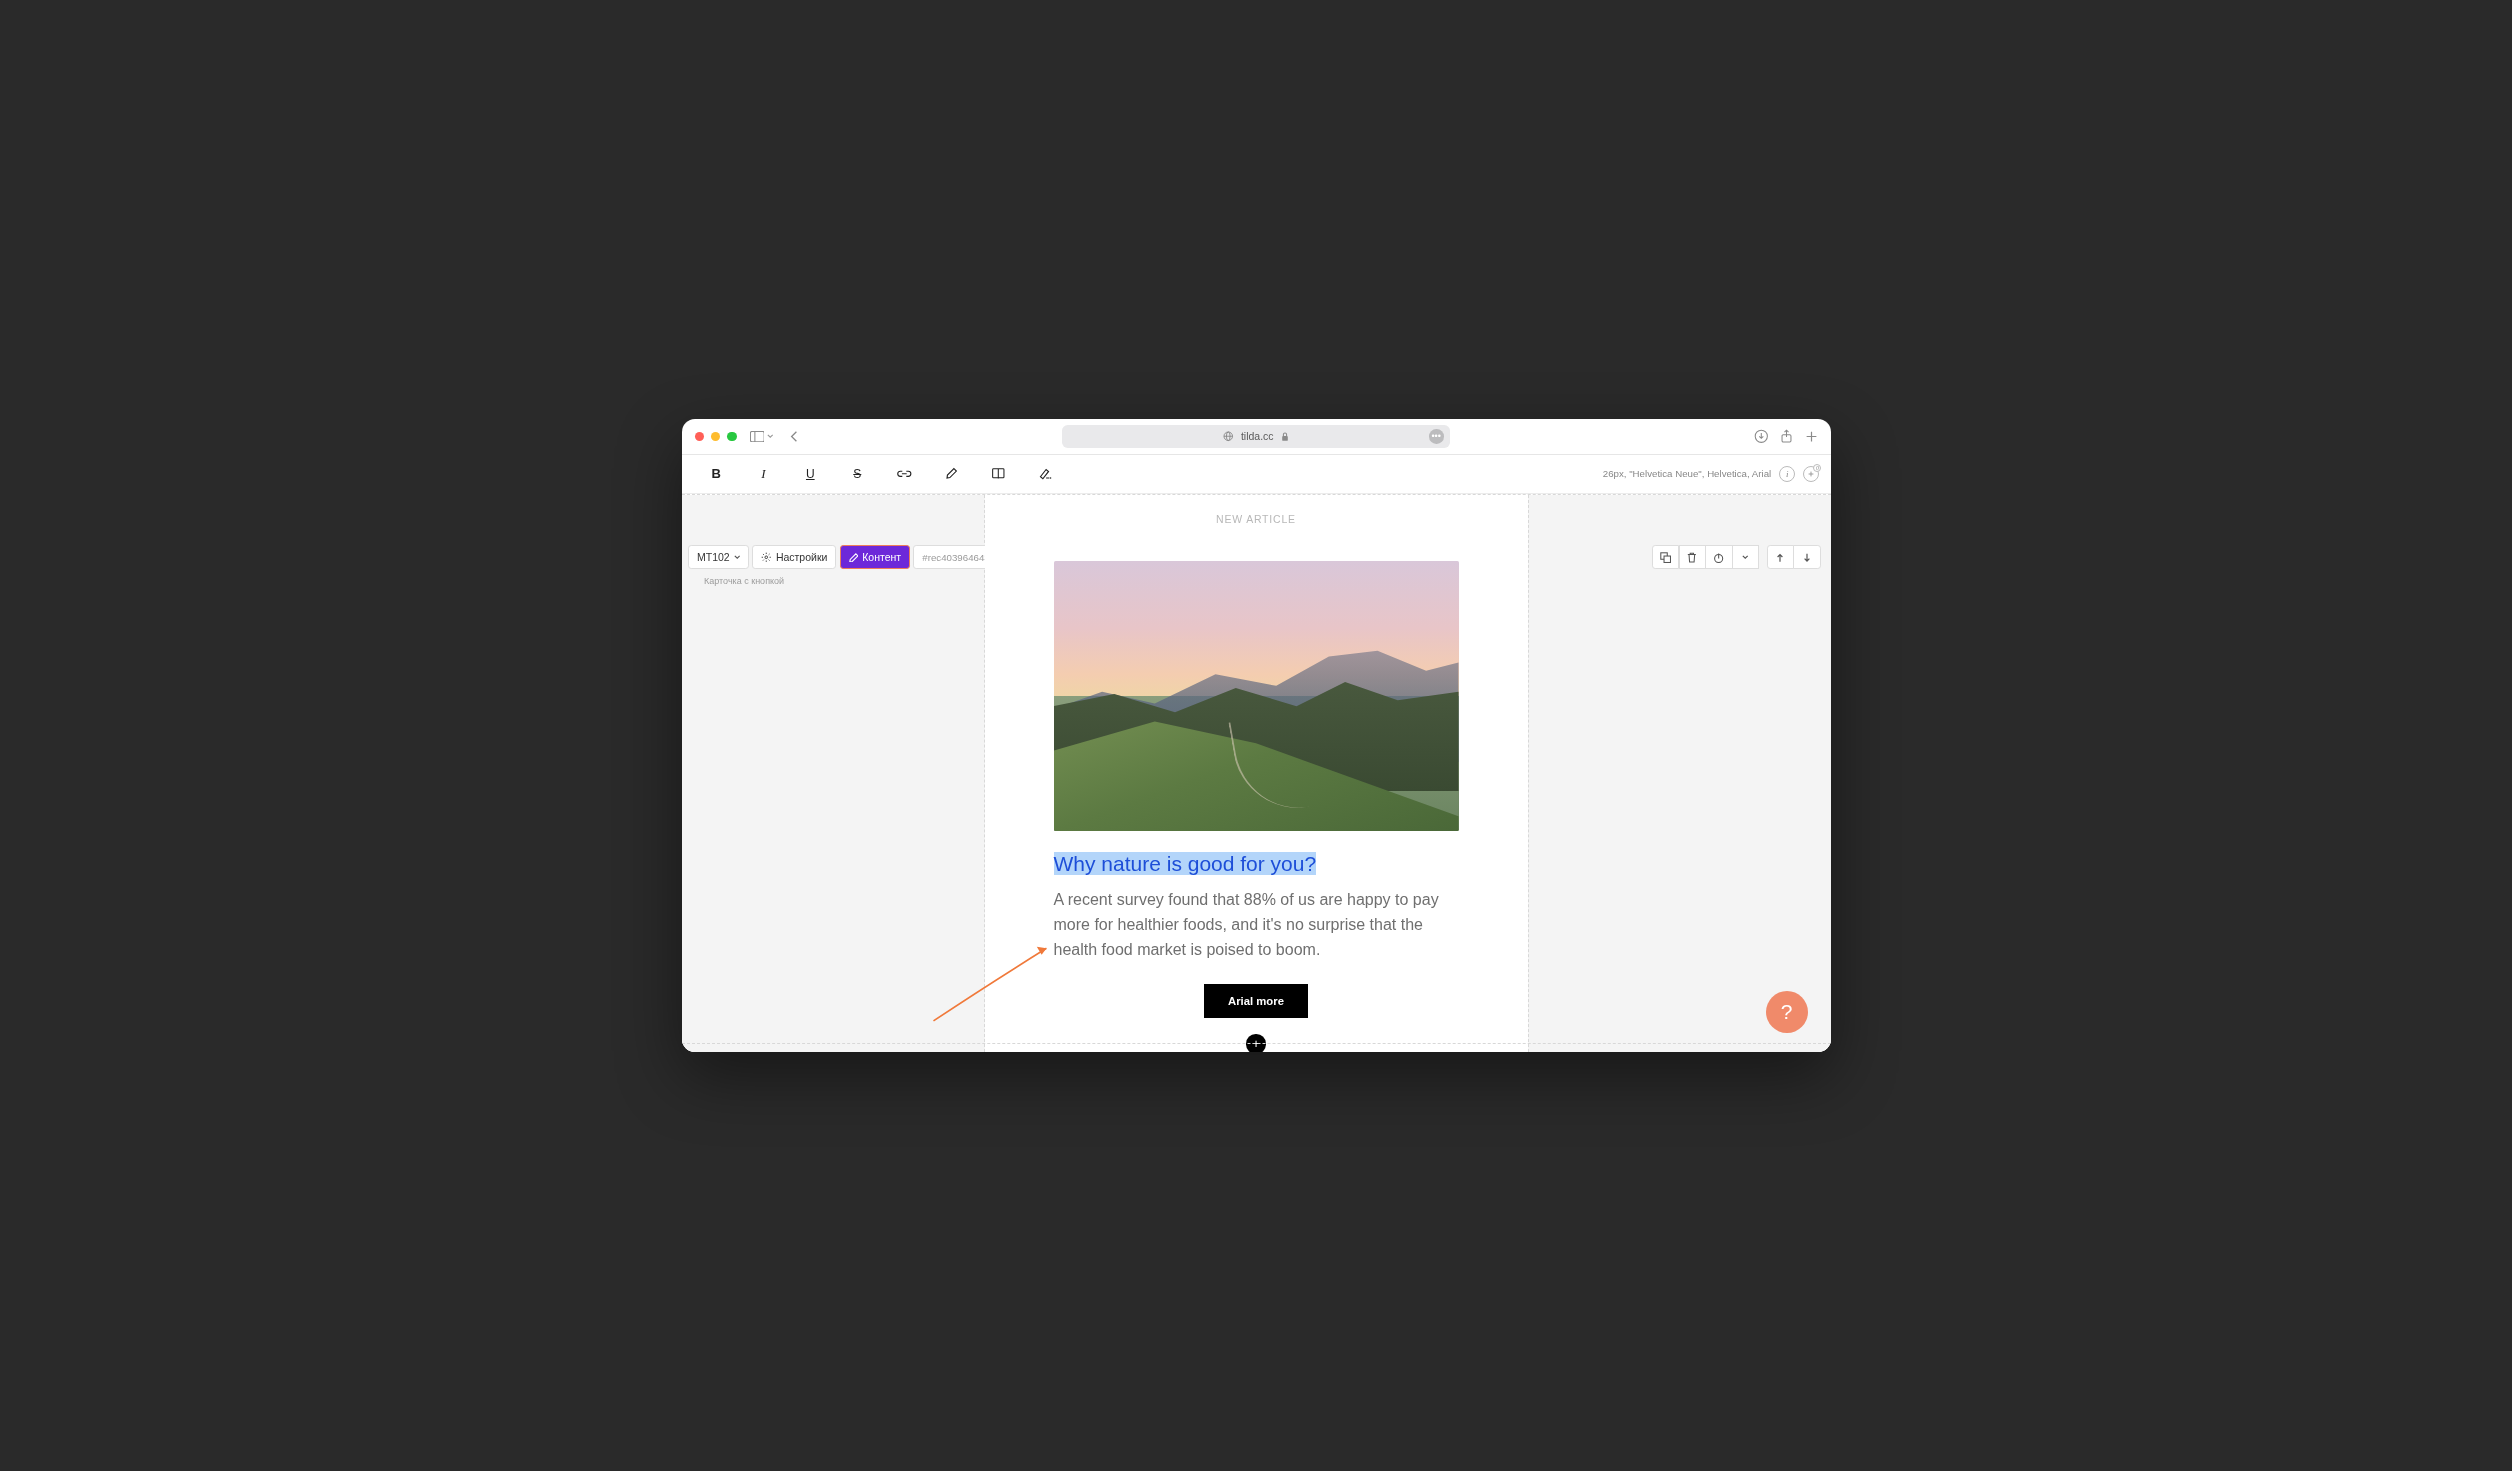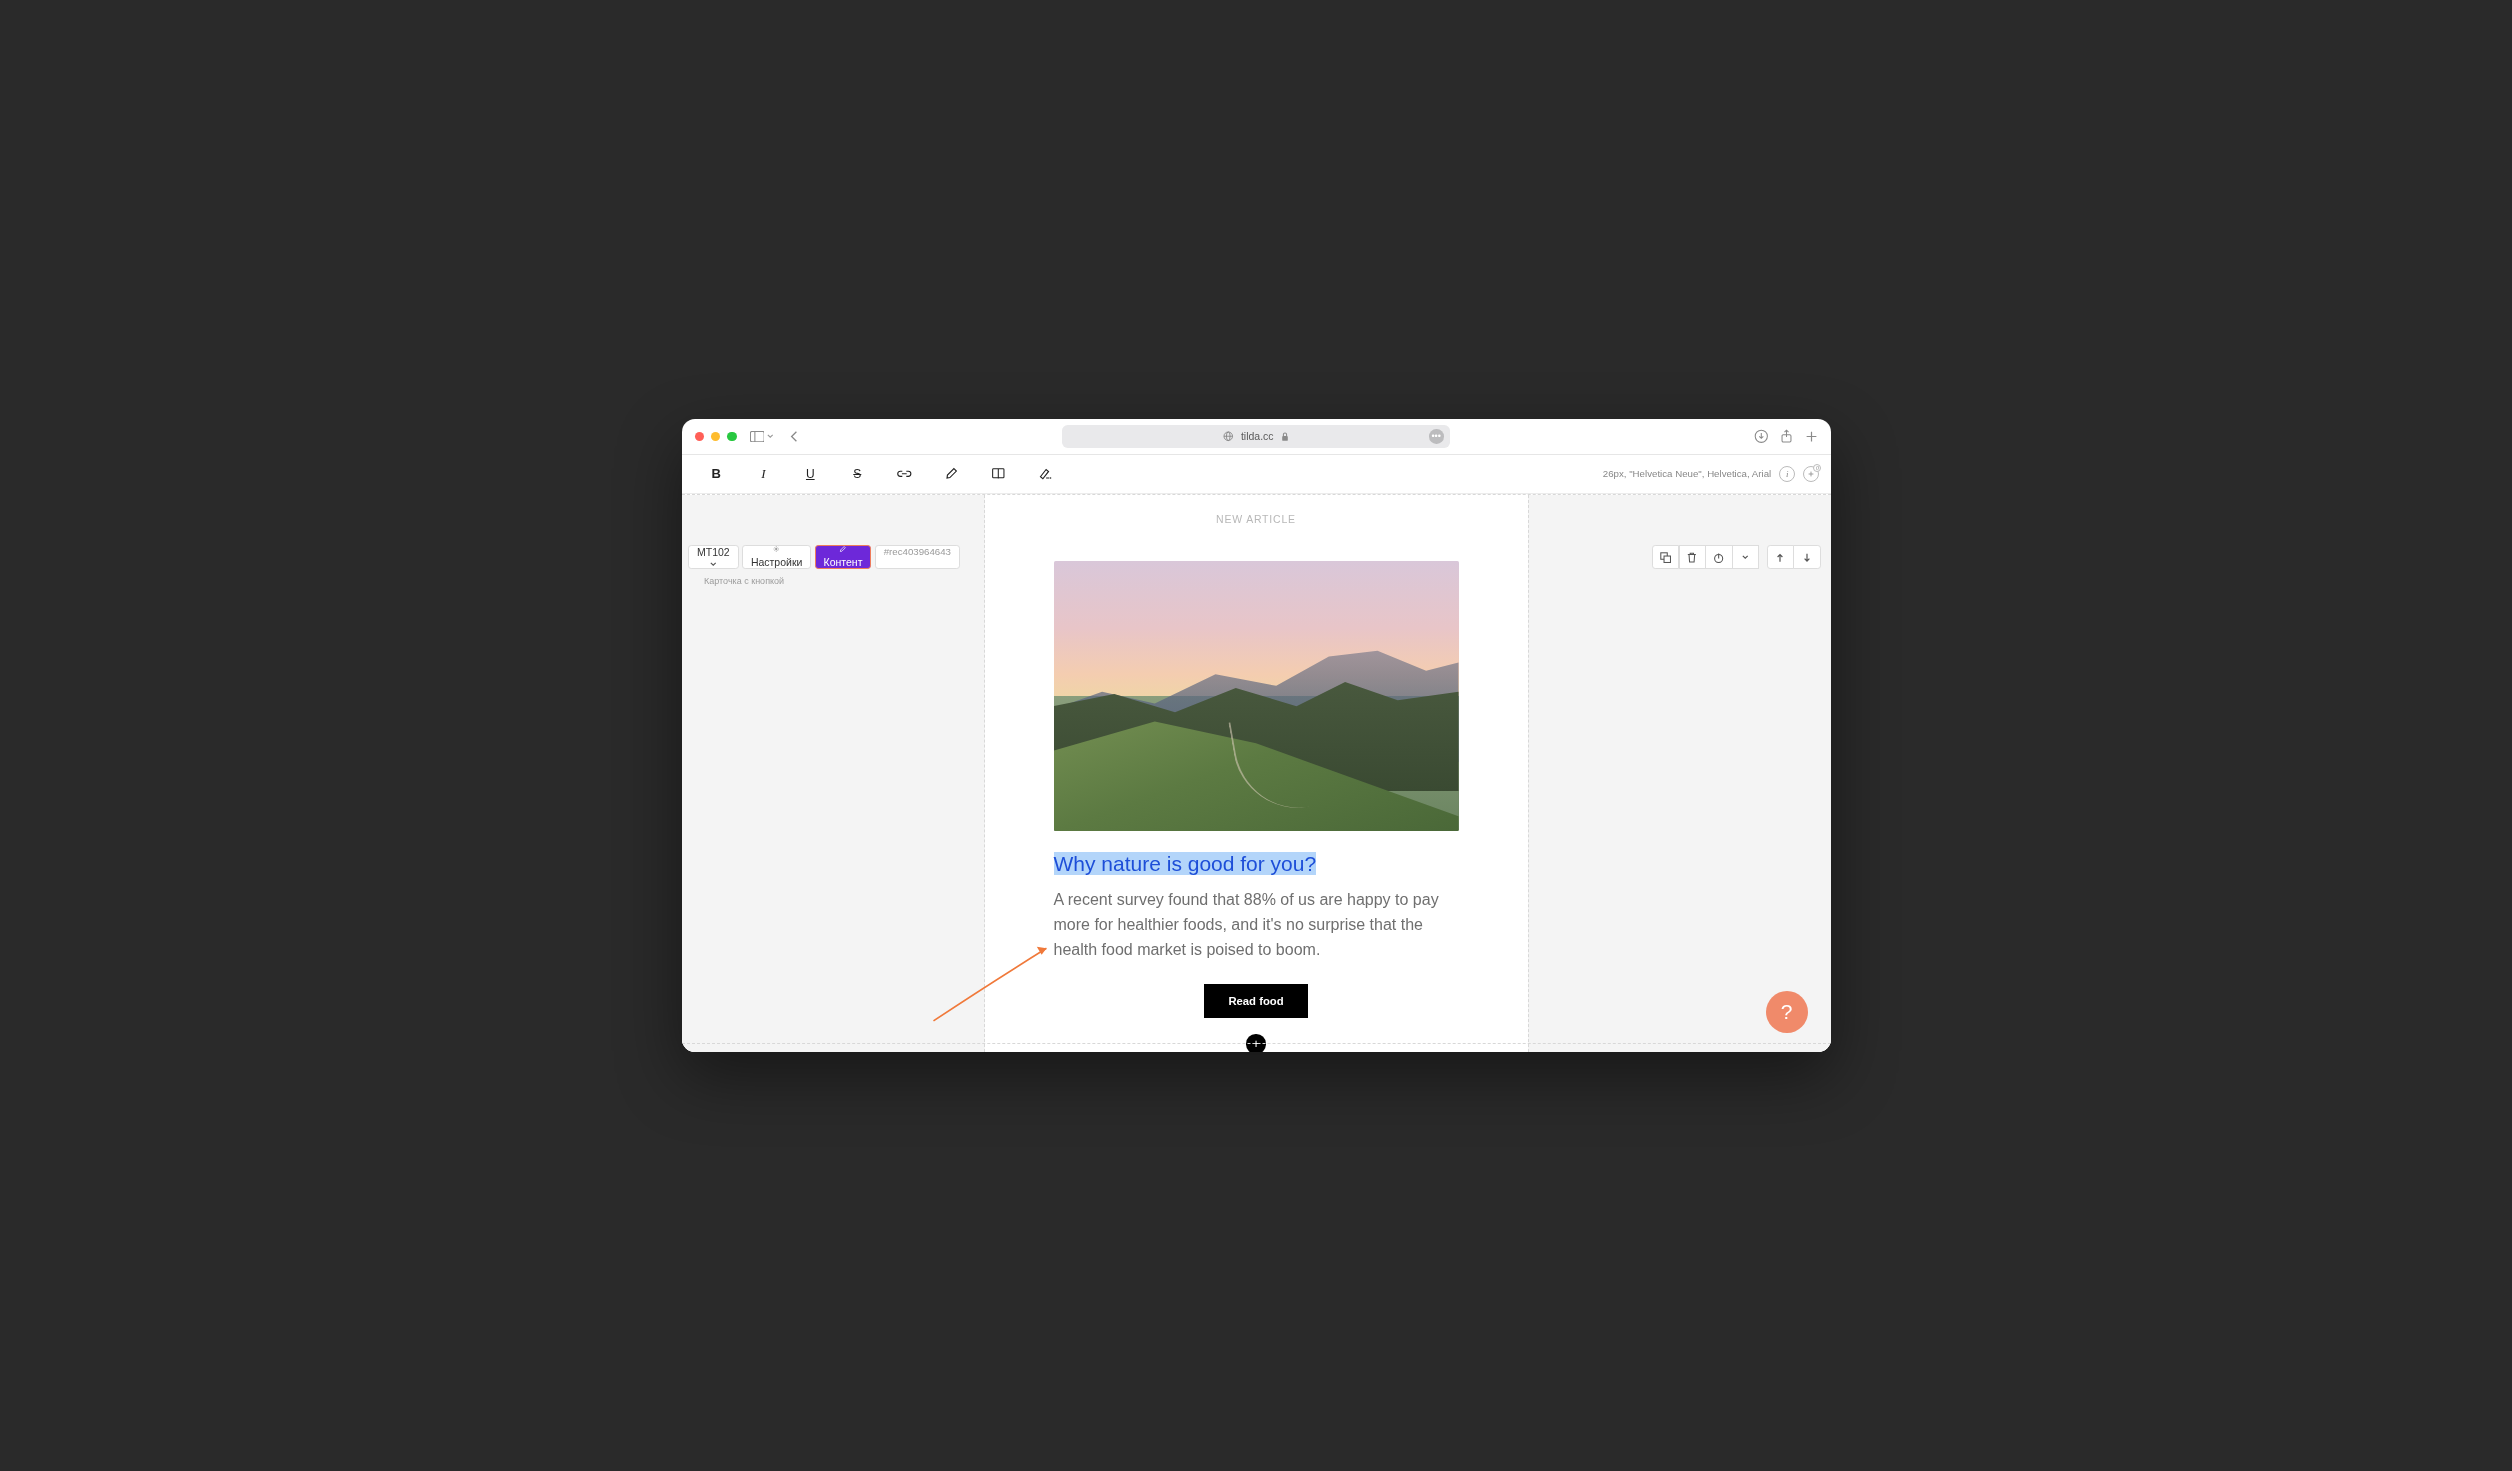--- a/index.html
+++ b/index.html
@@ -49,21 +49,21 @@
 }
 .fmt { display:flex; gap:0; }
 .fmt div { width:47px; height:29px; display:flex; align-items:center; justify-content:center; color:#222; }
 .tb-info { margin-left:auto; display:flex; align-items:center; gap:8px; color:#888; font-size:9.7px; }
 .circ-i { width:16px; height:16px; border:0.8px solid #bbb; border-radius:50%; display:flex; align-items:center; justify-content:center; font-size:9px; font-style:italic; font-family:serif; color:#888; position:relative;}
 .canvas { display:flex; min-height:550px; position:relative; background:#fff; }
 .side { width:303px; background:#f4f4f4; border-right:0.8px dashed #d8d8d8; padding:6.5px; position:relative;}
 .side.right { border-right:none; border-left:0.8px dashed #d8d8d8; display:flex; justify-content:flex-end; }
 .main { flex:1; background:#fff; position:relative; display:flex; flex-direction:column; align-items:center; }
 .block-controls { display:flex; gap:3.2px; margin-top:44px; }
-.bc { height:24px; background:#fff; border:0.8px solid #ddd; border-radius:3.2px; display:flex; align-items:center; padding:0 8px; font-size:10.5px; color:#333; gap:4px;flex-direction:column;}
+.bc { height:24px; background:#fff; border:0.8px solid #ddd; border-radius:3.2px; display:flex; align-items:center; padding:0 8px; font-size:10.5px; color:#333; gap:4px;}
 .bc.orange { background:#6d28d9; color:#fff; border-color:#ef7c5a;}
 .bc.id { color:#9a9a9a; font-size:9.7px;}
 .block-name { font-size:9px; color:#9c9c9c; margin-top:6.5px; margin-left:16px; }
 .right-controls { display:flex; margin-top:44px; margin-right:3.2px;}
 .right-controls .rc { width:27.5px; height:24px; background:#fff; border:0.8px solid #ddd; display:flex; align-items:center; justify-content:center; color:#555; margin-left:-0.8px;}
 .right-controls .rc:first-child{border-radius:3.2px 0 0 3.2px}
 .right-controls .rc:last-child{border-radius:0 3.2px 3.2px 0}
 .right-controls .gap{width:8px;border:none;background:none;}
 .article-label { color:#b8b8b8; letter-spacing:0.8px; font-size:10.5px; margin-top:18px;}
 .hero-img { width:405px; height:270px; margin-top:36px; border-radius:1.6px; overflow:hidden; position:relative;}
@@ -229,21 +229,21 @@
       <div class="article-label">NEW ARTICLE</div>
       <div class="hero-img">
         <div class="sky"></div>
           <div class="mtn-back"></div>
           <div class="mtn-mid"></div>
           <div class="hill"></div>
           <div class="road"></div>
       </div>
       <div class="title"><span>Why nature is good for you?</span></div>
       <div class="desc">A recent survey found that 88% of us are happy to pay more for healthier foods, and it's no surprise that the health food market is poised to boom.</div>
-      <div class="btn">Read food</div>
+      <div class="btn">Arial more</div>
       <div class="add-block">+</div>
     </div>
 
     <div class="side right">
       <div class="right-controls">
         <div class="rc">
           <svg width="11.3" height="11.3" viewBox="0 0 14 14">
               <rect x="1" y="1" width="8" height="8" fill="none" stroke="#555" stroke-width="1.3"></rect>
               <rect x="5" y="5" width="8" height="8" fill="#fff" stroke="#555" stroke-width="1.3"></rect>
             </svg>

